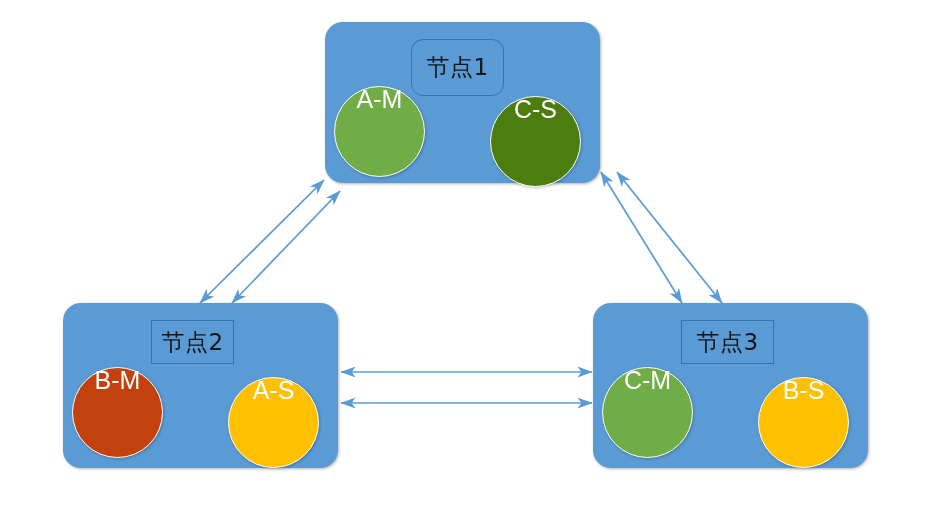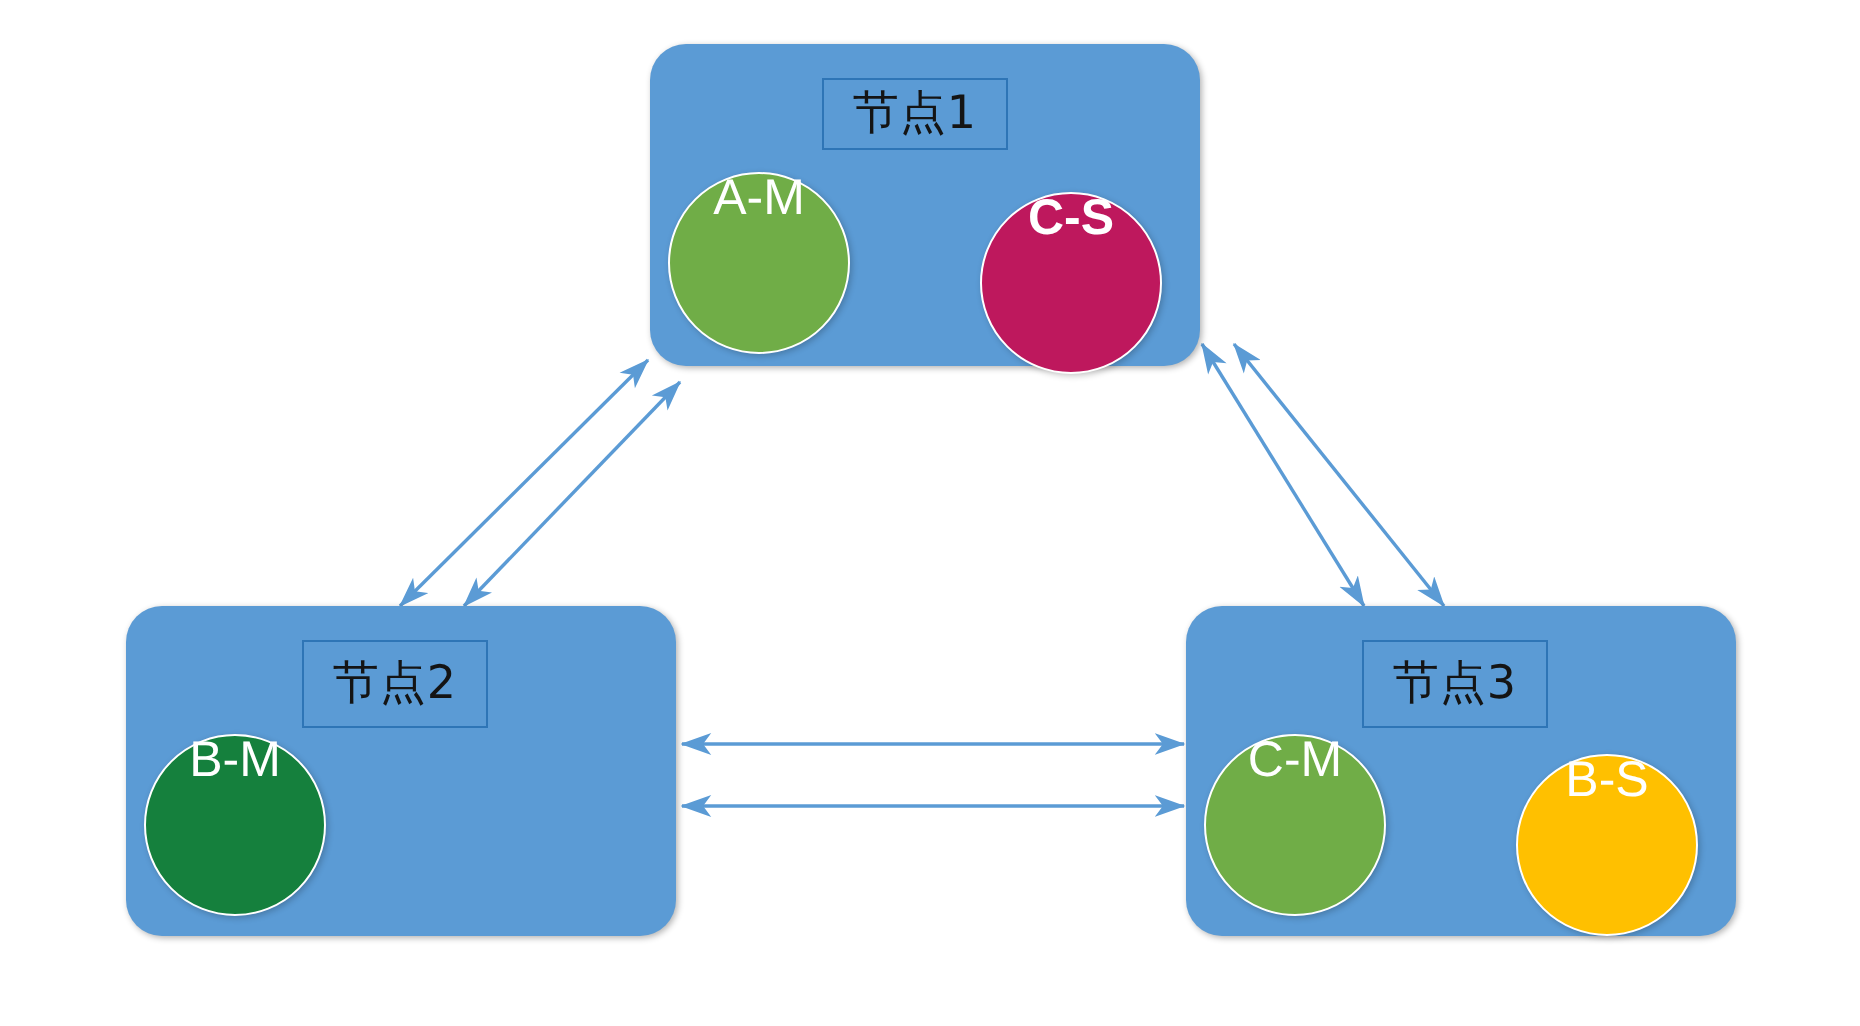--- a/index.html
+++ b/index.html
@@ -76,37 +76,40 @@
         <line x1="324" y1="180" x2="200" y2="303" stroke="#5B9BD5" marker-end="url(#ah-end)" marker-start="url(#ah-start)"></line>
         <line x1="340" y1="191" x2="232" y2="303" stroke="#5B9BD5" marker-end="url(#ah-end)" marker-start="url(#ah-start)"></line>
         <line x1="601" y1="172" x2="682" y2="303" stroke="#5B9BD5" marker-end="url(#ah-end)" marker-start="url(#ah-start)"></line>
         <line x1="617" y1="172" x2="722" y2="303" stroke="#5B9BD5" marker-end="url(#ah-end)" marker-start="url(#ah-start)"></line>
         <line x1="341" y1="372" x2="592" y2="372" stroke="#5B9BD5" marker-end="url(#ah-end)" marker-start="url(#ah-start)"></line>
         <line x1="341" y1="403" x2="592" y2="403" stroke="#5B9BD5" marker-end="url(#ah-end)" marker-start="url(#ah-start)"></line>
       </g>
   </svg>
 
   <div class="node" style="left: 325px; top: 22px; width: 275px; height: 161px; background: rgb(91, 155, 213);">
-    <div class="node-label" style="left: 86px; top: 17px; width: 93px; height: 36px; border-color: rgb(46, 117, 182); color: rgb(20, 20, 20);">
+    <div class="node-label" style="left: 86px; top: 17px; width: 93px; height: 57px; border-color: rgb(46, 117, 182); color: rgb(20, 20, 20); border-radius: 12px;">
       <span>节点1</span>
     </div>
     <div class="circle" style="left: 9px; top: 64px; width: 91px; height: 91px; background: rgb(112, 173, 71); border-color: rgb(255, 255, 255); color: rgb(255, 255, 255);">
       <span>A-M</span>
     </div>
-    <div class="circle" style="left: 165px; top: 74px; width: 91px; height: 91px; background: #be185d; border-color: rgb(255, 255, 255); color: rgb(255, 255, 255); font-weight: bold;">
+    <div class="circle" style="left: 165px; top: 74px; width: 91px; height: 91px; background: #4d7c0f; border-color: rgb(255, 255, 255); color: rgb(255, 255, 255);">
       <span>C-S</span>
     </div>
   </div>
 
   <div class="node" style="left: 63px; top: 303px; width: 275px; height: 165px; background: rgb(91, 155, 213);">
-    <div class="node-label" style="left: 88px; top: 17px; width: 93px; height: 44px; border-color: rgb(46, 117, 182); color: rgb(20, 20, 20);">
+    <div class="node-label" style="left: 88px; top: 17px; width: 83px; height: 44px; border-color: rgb(46, 117, 182); color: rgb(20, 20, 20);">
       <span>节点2</span>
     </div>
-    <div class="circle" style="left: 9px; top: 64px; width: 91px; height: 91px; background: #15803d; border-color: rgb(255, 255, 255); color: rgb(255, 255, 255);">
+    <div class="circle" style="left: 9px; top: 64px; width: 91px; height: 91px; background: #c2410c; border-color: rgb(255, 255, 255); color: rgb(255, 255, 255);">
       <span>B-M</span>
+    </div>
+    <div class="circle" style="left: 165px; top: 74px; width: 91px; height: 91px; background: rgb(255, 192, 0); border-color: rgb(255, 255, 255); color: rgb(255, 255, 255);">
+      <span>A-S</span>
     </div>
   </div>
 
   <div class="node" style="left: 593px; top: 303px; width: 275px; height: 165px; background: rgb(91, 155, 213);">
     <div class="node-label" style="left: 88px; top: 17px; width: 93px; height: 44px; border-color: rgb(46, 117, 182); color: rgb(20, 20, 20);">
       <span>节点3</span>
     </div>
     <div class="circle" style="left: 165px; top: 74px; width: 91px; height: 91px; background: rgb(255, 192, 0); border-color: rgb(255, 255, 255); color: rgb(255, 255, 255);">
       <span>B-S</span>
     </div>

